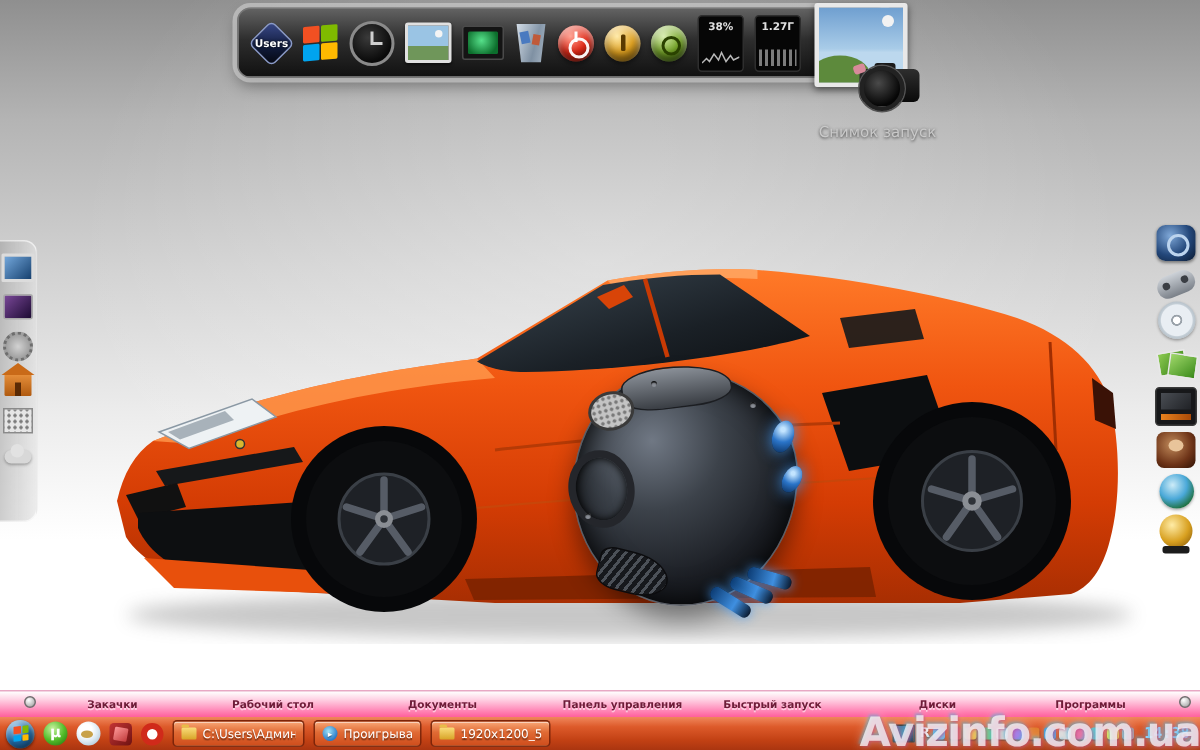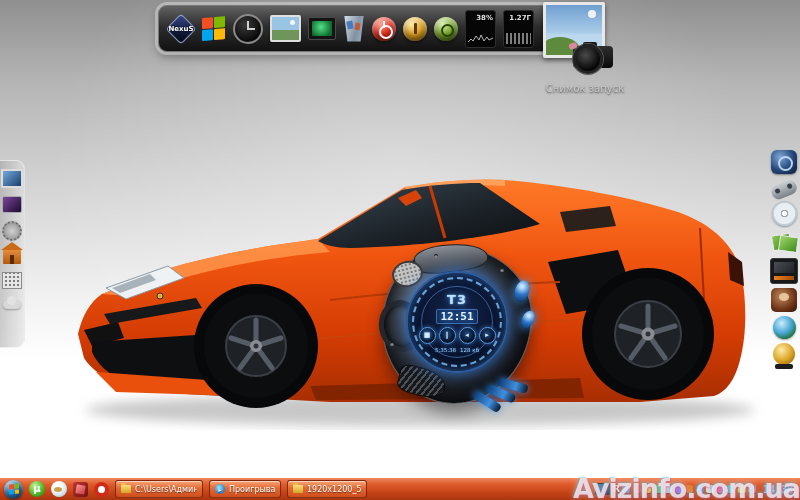--- a/index.html
+++ b/index.html
@@ -58,21 +58,21 @@
   .orb-red{background:radial-gradient(circle at 35% 30%,#ffa090,#e02a18 48%,#6e0800 100%);}
   .orb-yellow{background:radial-gradient(circle at 35% 30%,#ffeaa8,#dfa122 48%,#6e4a00 100%);}
   .orb-green{background:radial-gradient(circle at 35% 30%,#d8eeb0,#78a62c 48%,#243e00 100%);}
   .orb-red::before{content:"";position:absolute;left:7px;top:8px;width:10px;height:10px;border-radius:50%;border:2px solid rgba(255,255,255,.95);}
   .orb-red::after{content:"";position:absolute;left:11px;top:4px;width:2px;height:7px;background:#fff;}
   .orb-yellow::before{content:"";position:absolute;left:11px;top:6px;width:2.5px;height:11px;background:#5a3a00;border-radius:1px;}
   .orb-green::before{content:"";position:absolute;left:7px;top:7px;width:9px;height:9px;border-radius:50%;border:2.5px solid #2a4200;}
 
   .meter{width:31px;height:38px;background:#060606;border-radius:3px;border:1px solid #2e2e2e;
     display:flex;flex-direction:column;justify-content:space-between;padding:3px 2px;box-sizing:border-box;}
-  .meter .mv{color:#e0e0e0;font-size:7px;font-weight:bold;text-align:right;line-height:8px;}
+  .meter .mv{color:#e0e0e0;font-size:7px;font-weight:bold;text-align:center;line-height:8px;}
   .meter svg{display:block;}
   .ram-bars{height:11px;background:repeating-linear-gradient(90deg,#9a9a9a 0 2px,transparent 2px 4px);opacity:.8;}
 
   .ic-atom{width:36px;height:34px;position:relative;}
   .ic-atom .core{position:absolute;left:12px;top:11px;width:12px;height:12px;border-radius:50%;
     background:radial-gradient(circle at 40% 35%,#f4f4f4,#8a8a8a 80%);}
   .ic-atom::before,.ic-atom::after{content:"";position:absolute;left:2px;top:11px;width:32px;height:12px;
     border:1.5px solid #c8a030;border-radius:50%;}
   .ic-atom::before{transform:rotate(55deg);}
   .ic-atom::after{transform:rotate(-55deg);}
@@ -289,21 +289,21 @@
         <line x1="648" y1="334" x2="631" y2="358"></line>
       <line x1="648" y1="334" x2="621" y2="326"></line>
     </g>
     <circle cx="648" cy="334" r="6.5" fill="#8a8e94"></circle>
       <circle cx="648" cy="334" r="2.5" fill="#2e3238"></circle>
   </svg>
 
   <div class="dock-area">
     <div class="dock-bar">
       <div class="dock-icon ic-nexus">
-          <span class="nx">NexuS</span>
+          <span class="nx">Users</span>
         </div>
       <div class="dock-icon ic-win">
           <i></i>
           <i></i>
           <i></i>
           <i></i>
         </div>
       <div class="dock-icon ic-clock"></div>
       <div class="dock-icon ic-photo"></div>
       <div class="dock-icon ic-screen"></div>
@@ -360,36 +360,33 @@
     <div class="t3-ringL"></div>
     <div class="t3-stripes"></div>
     <div class="t3-pod t3-pod1"></div>
     <div class="t3-pod t3-pod2"></div>
     <div class="t3-fin t3-fin1"></div>
     <div class="t3-fin t3-fin2"></div>
     <div class="t3-fin t3-fin3"></div>
     <div class="t3-bolt" style="left:52px;top:8px;"></div>
     <div class="t3-bolt" style="left:8px;top:96px;"></div>
     <div class="t3-bolt" style="right:28px;top:22px;"></div>
-    <div class="t3-face">
-      <span class="t3-brand">T3</span>
-      <span class="t3-time">12:51</span>
-      <div class="t3-buttons">
-        <span class="t3-btn">■</span>
-        <span class="t3-btn">‖</span>
-        <span class="t3-btn">◂</span>
-        <span class="t3-btn">▸</span>
-      </div>
-      <div class="t3-status">
-        <span>5:35:38</span>
-        <span>128 кб</span>
-      </div>
-    </div>
-  </div>
-
+  </div>
+
+  <div class="tb-labels">
+    <span class="grip" style="left:16px;"></span>
+    <span class="tb-label" style="left:75px;">Закачки</span>
+    <span class="tb-label" style="left:182px;">Рабочий стол</span>
+    <span class="tb-label" style="left:295px;">Документы</span>
+    <span class="tb-label" style="left:415px;">Панель управления</span>
+    <span class="tb-label" style="left:515px;">Быстрый запуск</span>
+    <span class="tb-label" style="left:625px;">Диски</span>
+    <span class="tb-label" style="left:727px;">Программы</span>
+    <span class="grip" style="left:786px;"></span>
+  </div>
 
   <div class="tb-main">
     <div class="start-orb">
         <span class="flag">
           <i></i>
           <i></i>
           <i></i>
           <i></i>
         </span>
       </div>

